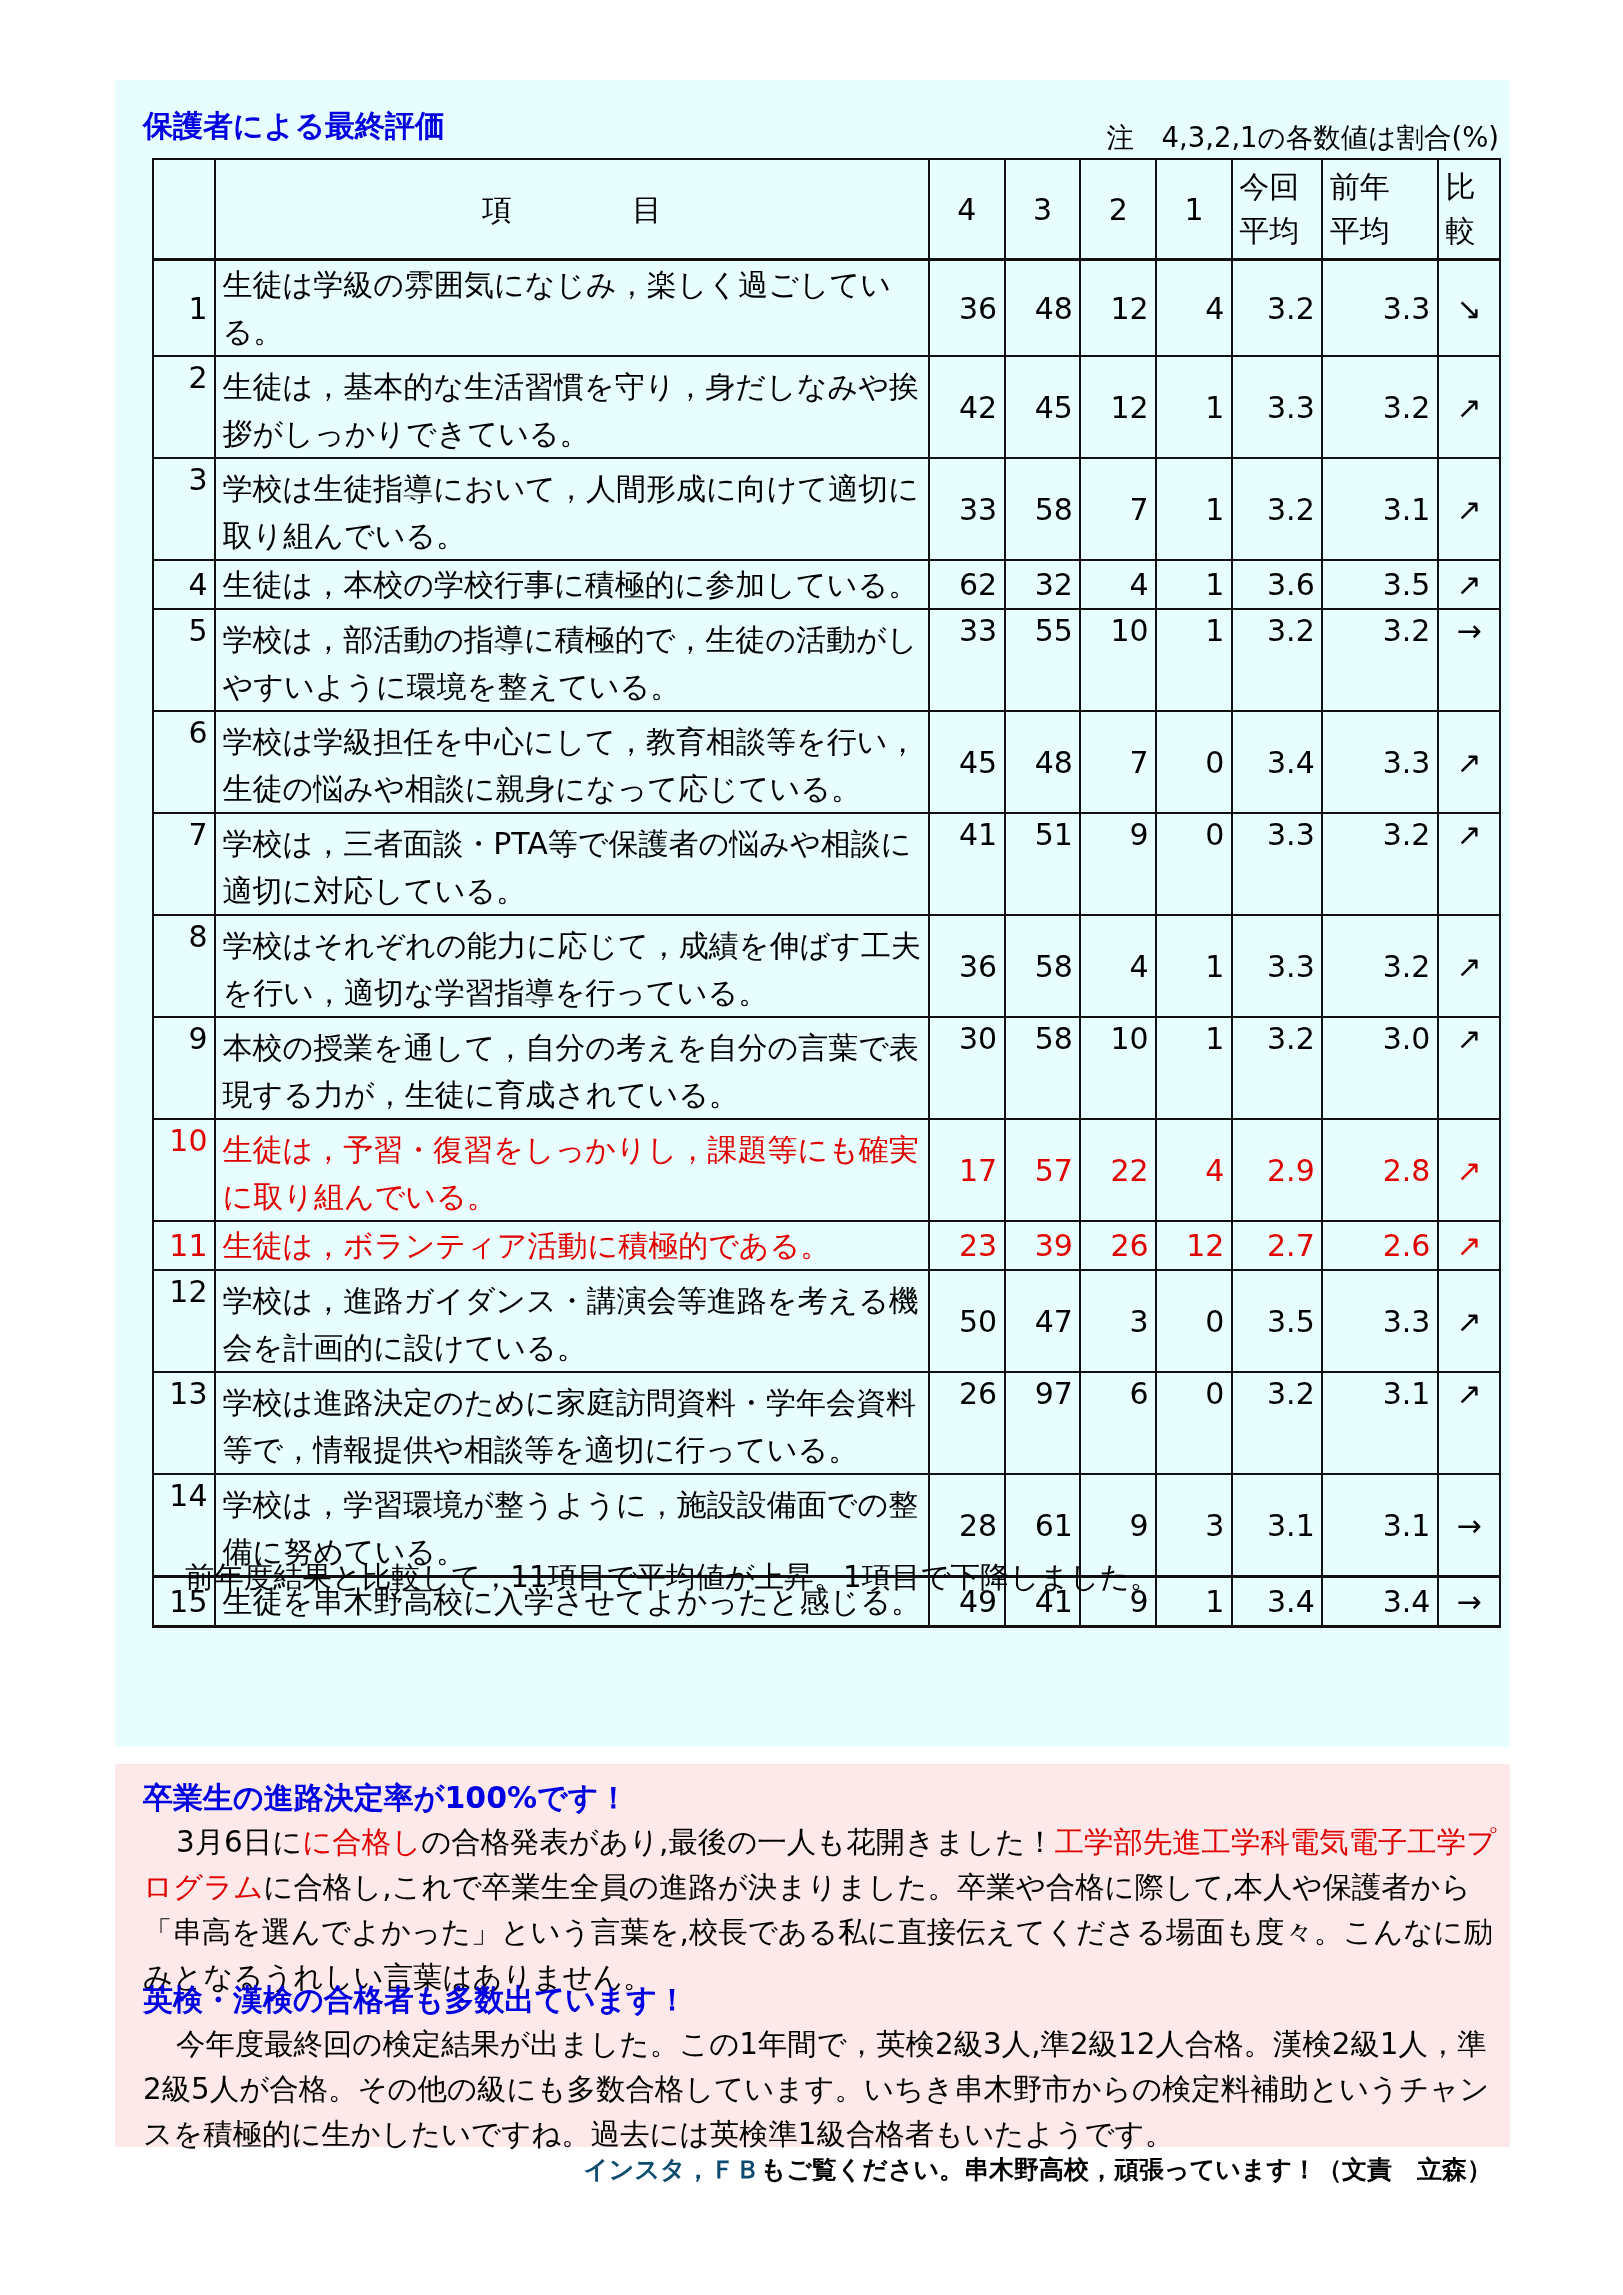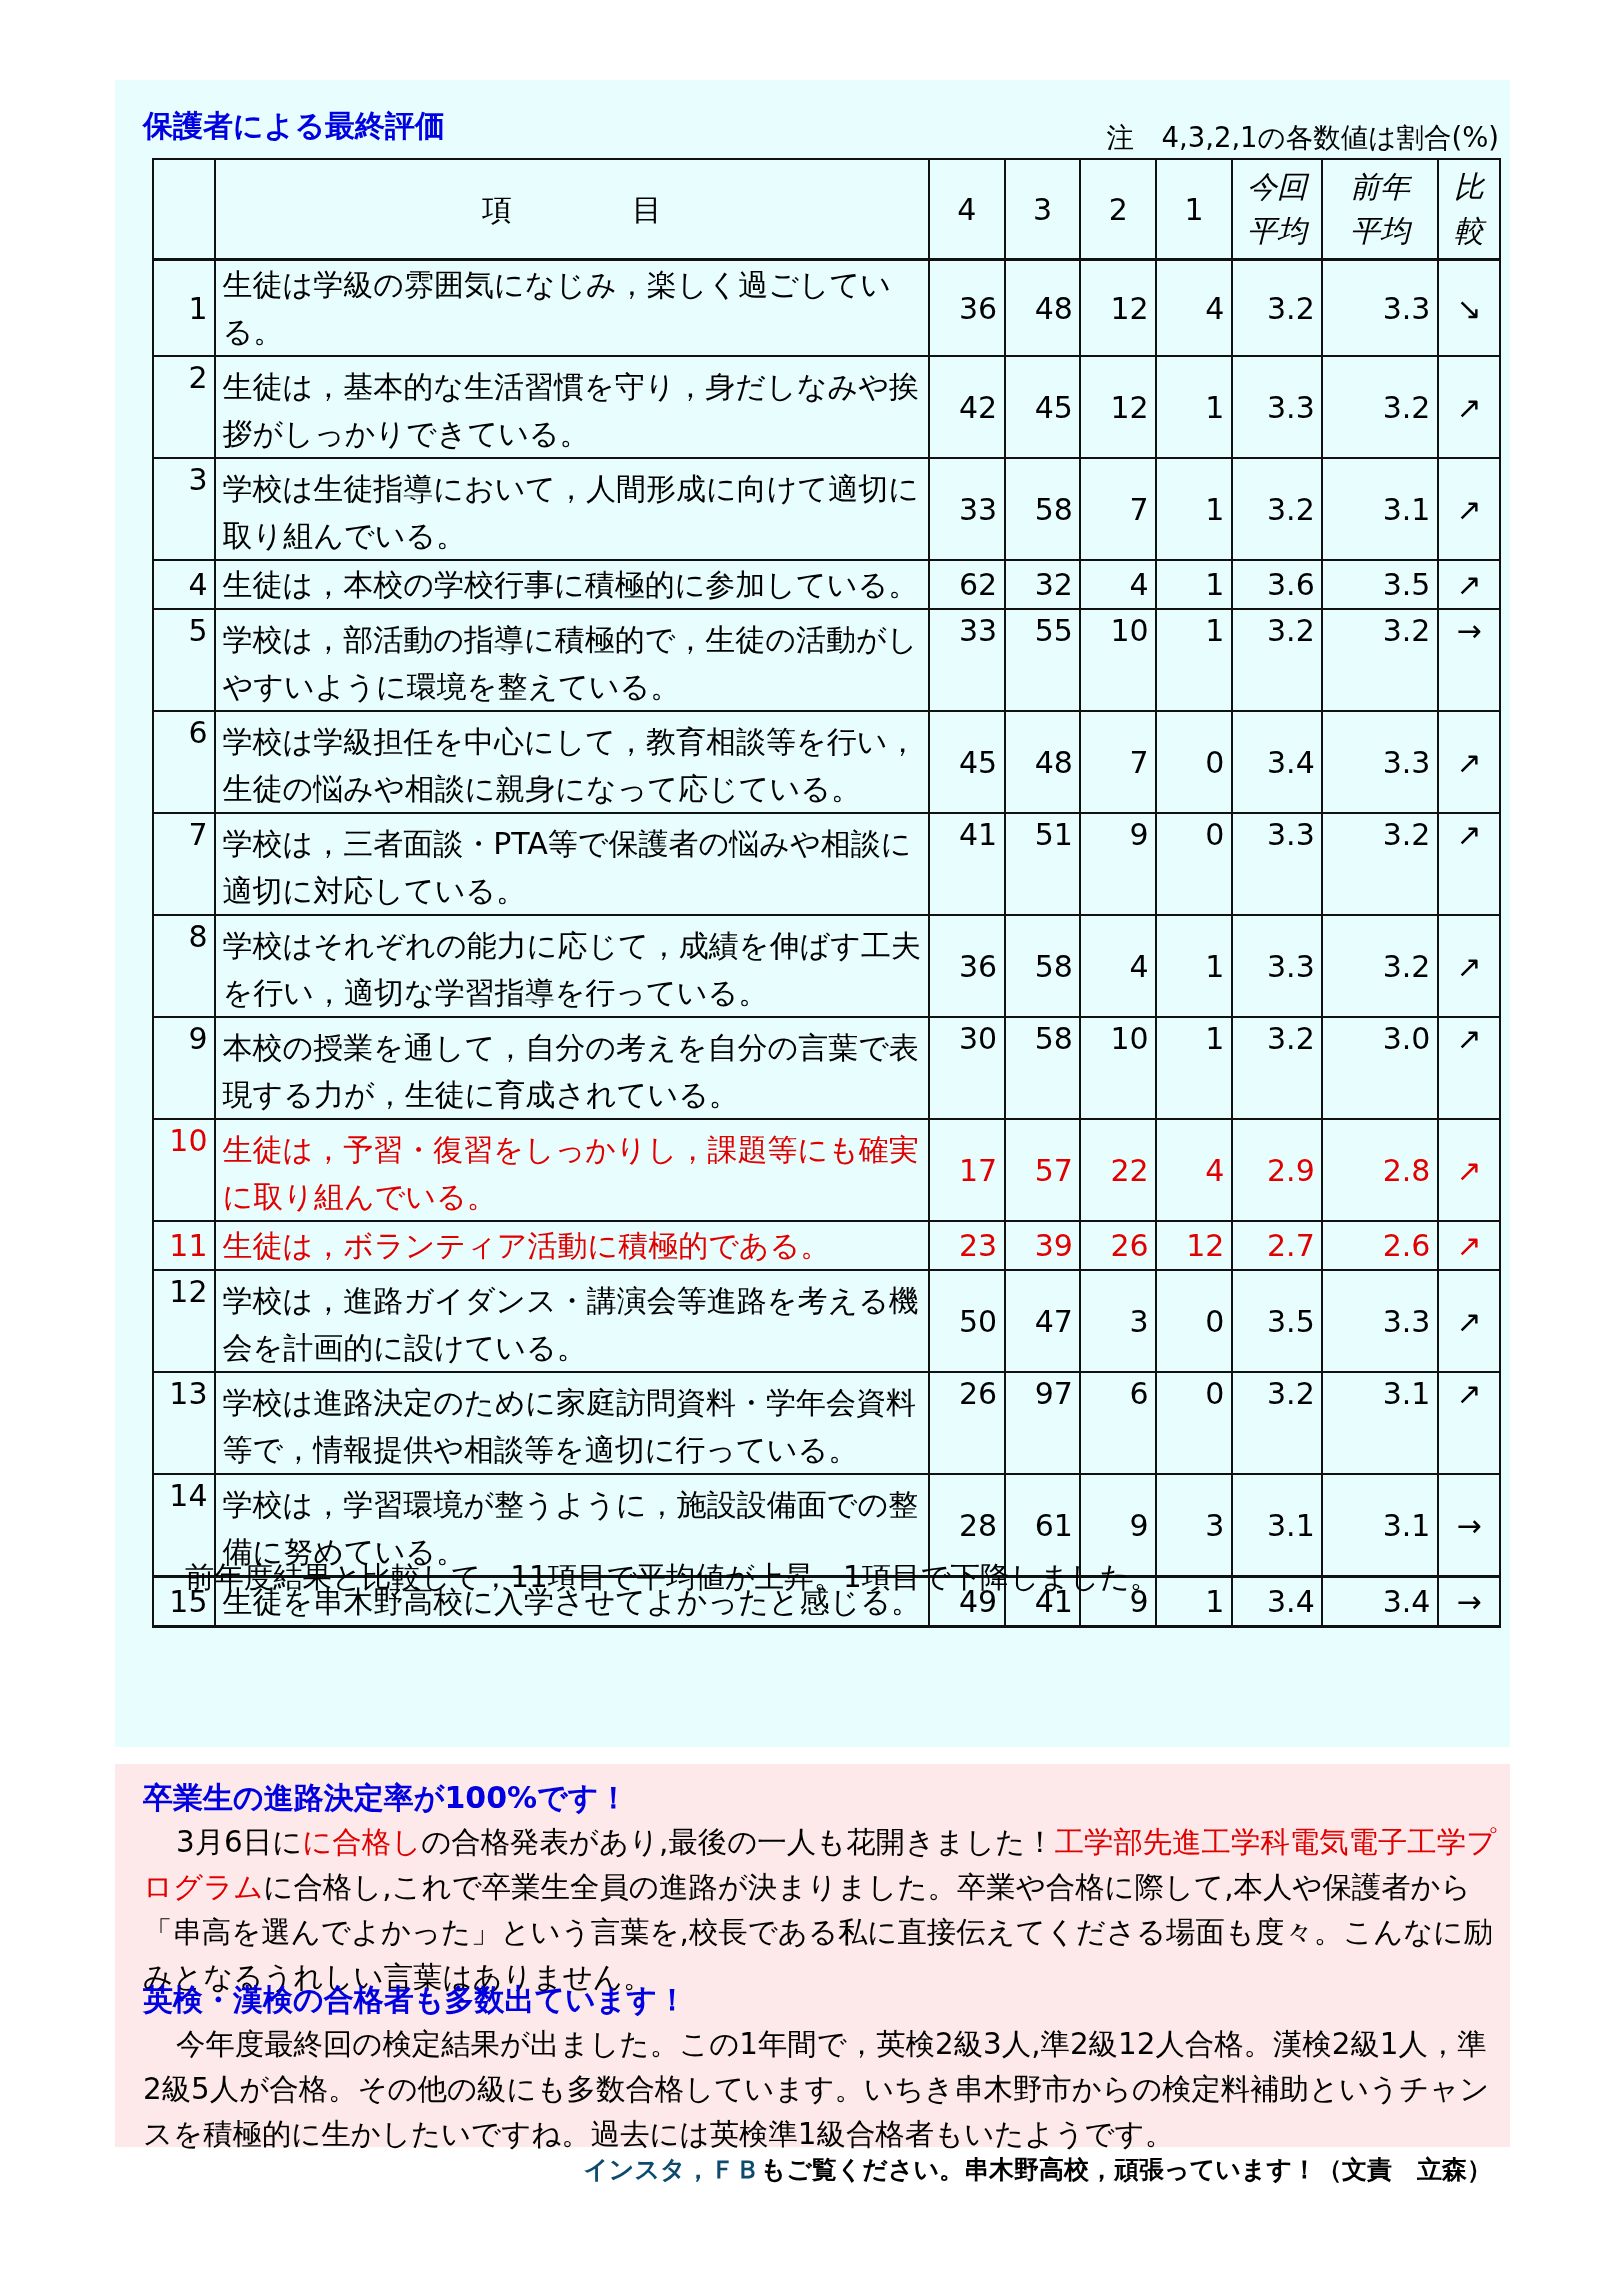--- a/index.html
+++ b/index.html
@@ -5,21 +5,21 @@
   html, body { margin:0; padding:0; }
   body { width:1623px; height:2295px; background:#ffffff; position:relative;
          font-family:"DejaVu Sans","Liberation Sans",sans-serif; color:#000; overflow:hidden; }
   .panel-cyan { position:absolute; left:115px; top:80px; width:1395px; height:1667px; background:#e8fdfd; }
   .panel-pink { position:absolute; left:115px; top:1764px; width:1395px; height:383px; background:#fde9ea; }
   .title { position:absolute; left:143px; top:111px; font-size:30px; font-weight:bold; color:#0000e0; line-height:1; }
   .note { position:absolute; right:124px; top:124px; font-size:27.5px; line-height:1; }
   table.eval { position:absolute; left:152px; top:158px; width:1349px; border-collapse:collapse; font-size:30px; }
   table.eval td, table.eval th { border:2px solid #111; padding:0 6.5px; vertical-align:middle; font-weight:normal; }
   table.eval thead th { height:98px; }
-  table.eval .hdr-stack { line-height:44px; text-align:center;font-style:italic; }
+  table.eval .hdr-stack { line-height:44px; text-align:left; }
   .c-no { width:44px; text-align:right; padding-right:7.9px; }
   .c-item { width:664px; text-align:left; line-height:47px; }
   .c-num { width:57px; text-align:right; }
   .c-avg { width:71px; text-align:right; }
   .c-prev { width:95px; text-align:right; }
   .c-cmp { width:44px; text-align:center; }
   tr.single td { height:42px; }
   tr.double td { height:93px; }
   tr.double td.c-item { vertical-align:top; padding-top:6px; }
   tr.double td.top { vertical-align:top; padding-top:2.6px; }

